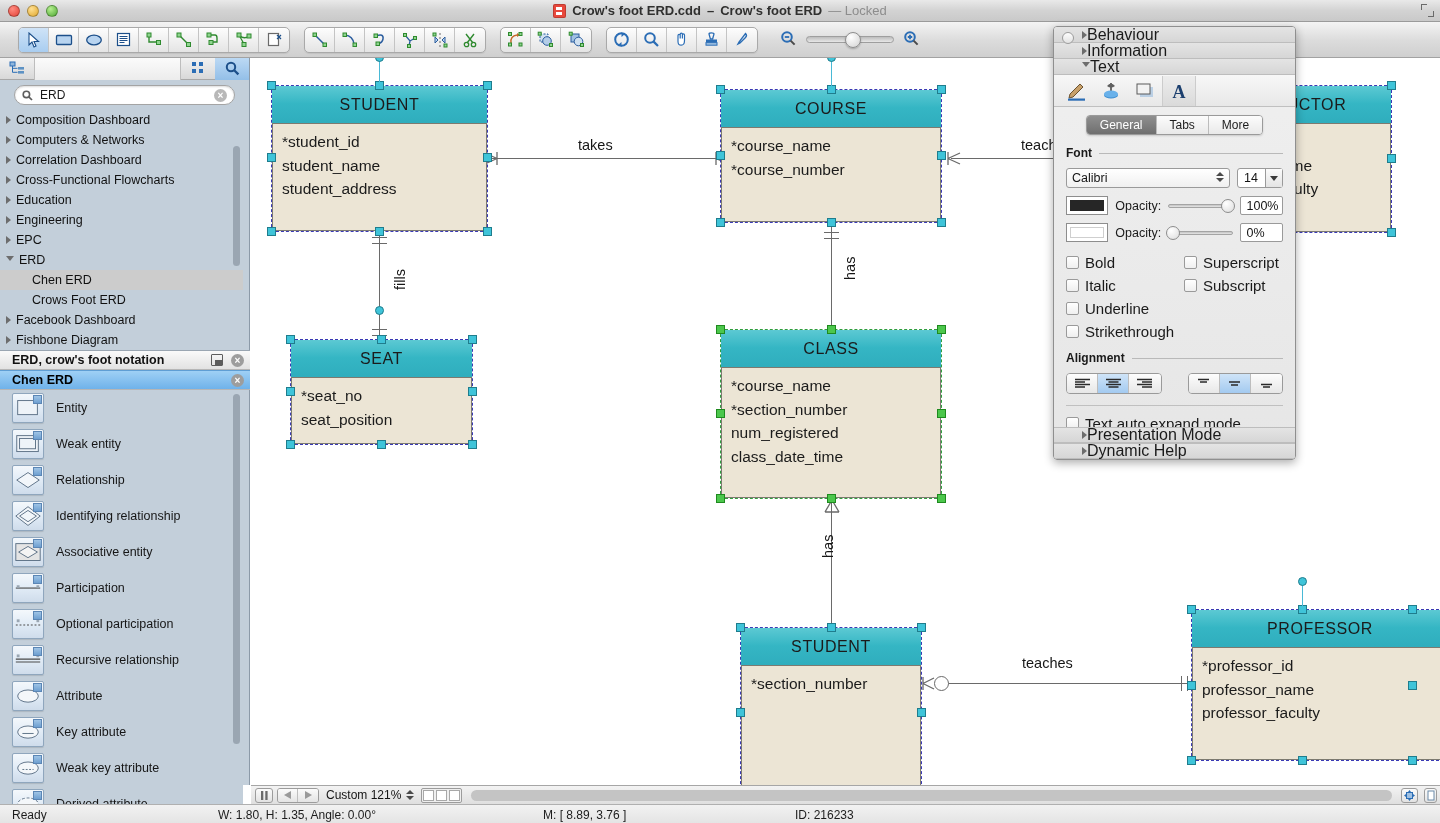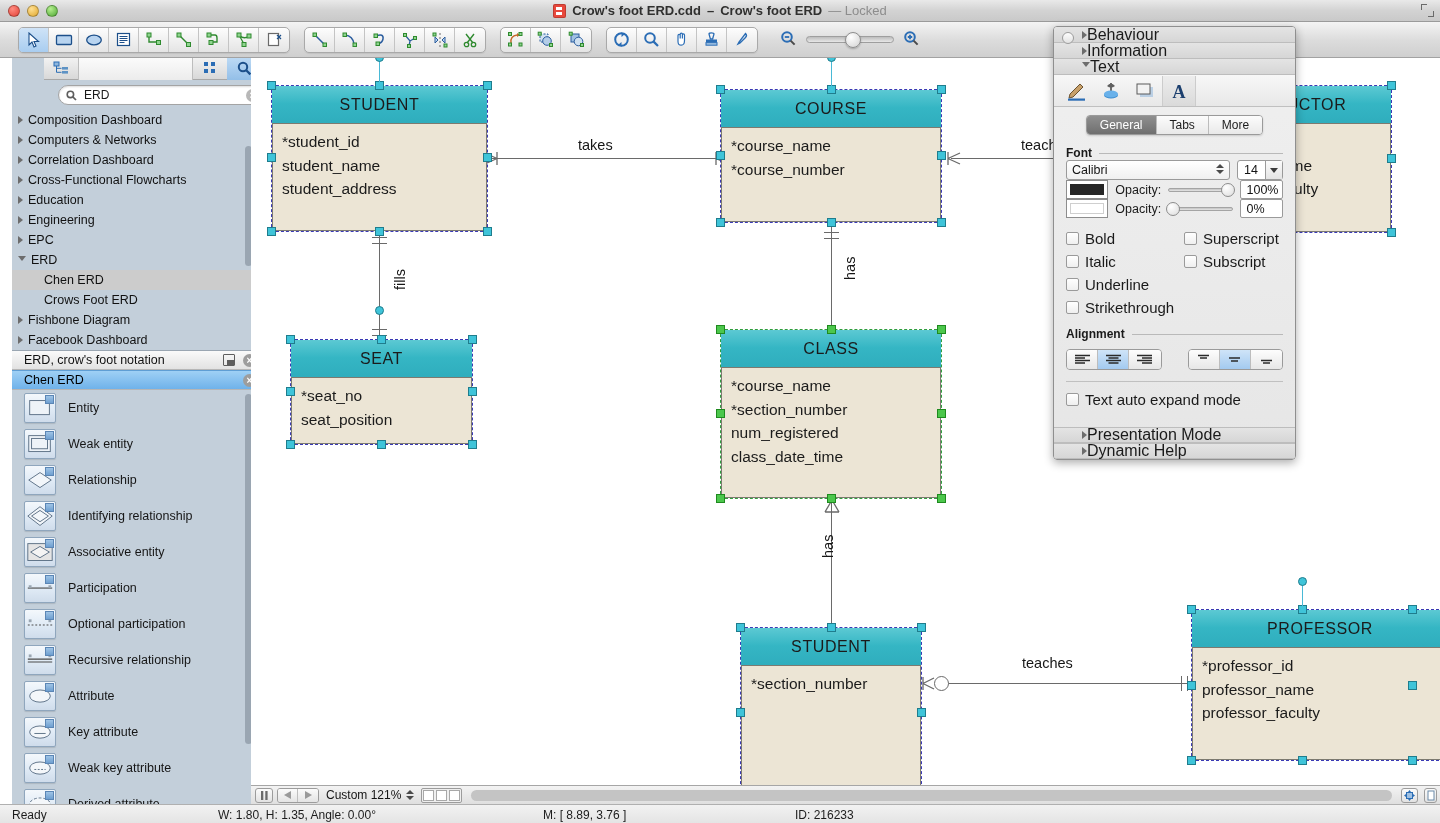--- a/index.html
+++ b/index.html
@@ -66,22 +66,22 @@
   .tbtn svg { display: block; }
   .zoomwrap { display: flex; align-items: center; gap: 9px; margin-left: 8px; }
   .zslider { width: 88px; height: 7px; border-radius: 4px;
     background: linear-gradient(to bottom, #bdbdbd, #e7e7e7); border: 1px solid #9e9e9e; position: relative; }
   .zknob { position: absolute; left: 38px; top: -5px; width: 16px; height: 16px; border-radius: 50%;
     background: radial-gradient(circle at 35% 30%, #ffffff, #d2d2d2); border: 1px solid #8d8d8d;
     box-shadow: 0 1px 2px rgba(0,0,0,.25); }
 
   
   .leftpanel {
-    position: absolute; left: 12px; top: 58px; width: 250px; height: 727px;
-    background: #c3cfda; border-right: 1px solid #8c9aa8; padding-left: 32px;
+    position: absolute; left: 0; top: 58px; width: 250px; height: 727px;
+    background: #c3cfda; border-right: 1px solid #8c9aa8;
   }
   .lp-header {
     height: 22px; background: linear-gradient(to bottom, #f2f2f2, #d8d8d8);
     border-bottom: 1px solid #a8a8a8; display: flex; align-items: center;
   }
   .lp-hbtn { width: 34px; height: 22px; display: flex; align-items: center; justify-content: center; }
   .lp-hbtn.sel { background: linear-gradient(to bottom, #bcd9f4, #93bfe8); }
   .lp-hfill { flex: 1; background: linear-gradient(to bottom, #fbfbfb, #ececec); height: 22px; border-left: 1px solid #bdbdbd; border-right: 1px solid #bdbdbd; }
   .searchrow { height: 30px; background: #c3cfda; display: flex; align-items: center; padding: 0 14px; }
   .searchbox {
@@ -110,21 +110,21 @@
 
   .lib-bar {
     position: absolute; left: 0; top: 292px; width: 250px; height: 20px;
     background: linear-gradient(to bottom, #fafafa, #e2e2e2); border-top: 1px solid #9aa6b2; border-bottom: 1px solid #b6b6b6;
     display: flex; align-items: center; padding: 0 6px; font-size: 12.5px; color: #111;
   }
   .lib-bar.sel {
     background: linear-gradient(to bottom, #9fd0f5, #6fb2ea); color: #000;
     top: 312px; border-top: 1px solid #5f9ed4;
   }
-  .lib-bar .nm { flex: 1; padding-left: 6px; }
+  .lib-bar .nm { flex: 1; padding-left: 6px; font-weight: bold; }
   .ic-save { width: 12px; height: 12px; border: 1.3px solid #5d5d5d; border-radius: 1px; position: relative; margin-right: 8px; }
   .ic-save::after { content:""; position:absolute; left:2.5px; top:5px; width:7px; height:5px; background:#5d5d5d; }
   .ic-close { width: 13px; height: 13px; border-radius: 50%; background: #9d9d9d; color: #fff; font-size: 10px; line-height: 13px; text-align: center; font-weight: bold; }
 
   .shapes { position: absolute; left: 0; top: 332px; width: 243px; height: 453px; overflow: hidden; background: #c3cfda; }
   .shape-row { height: 36px; display: flex; align-items: center; gap: 12px; padding-left: 12px; }
   .shape-ic {
     width: 32px; height: 30px; border: 1px solid #8fa6bd; border-radius: 2px;
     background: linear-gradient(to bottom, #f4f8fc 0%, #dfeaf5 55%, #cfdceb 100%);
     position: relative; box-shadow: 0 1px 1px rgba(0,0,0,.12);
@@ -201,21 +201,21 @@
     box-shadow: 0 1px 2px rgba(0,0,0,.15);
   }
   .pr-tab {
     padding: 0 13px; display: flex; align-items: center; font-size: 12px; color: #1c1c1c;
     background: linear-gradient(to bottom, #fcfcfc, #e9e9e9); border-right: 1px solid #bcbcbc;
   }
   .pr-tab:last-child { border-right: none; }
   .pr-tab.active { background: linear-gradient(to bottom, #8f8f8f, #6f6f6f); color: #fff; }
   .pr-grouplbl { font-size: 12px; font-weight: bold; color: #1a1a1a; display: flex; align-items: center; gap: 7px; margin: 11px 12px 0 12px; }
   .pr-grouplbl .rule { flex: 1; height: 1px; background: #b9b9b9; }
-  .pr-row { display: flex; align-items: center; gap: 7px; margin: 0 12px 0 12px; }
+  .pr-row { display: flex; align-items: center; gap: 7px; margin: 8px 12px 0 12px; }
   .pr-select {
     flex: 1; height: 20px; border: 1px solid #9a9a9a; border-radius: 3px; background: linear-gradient(to bottom, #ffffff, #f0f0f0);
     display: flex; align-items: center; padding: 0 5px; font-size: 12.5px; color: #141414; position: relative;
   }
   .stepper { position: absolute; right: 5px; top: 3px; display: flex; flex-direction: column; gap: 2px; }
   .stepper i { width: 0; height: 0; border-left: 4px solid transparent; border-right: 4px solid transparent; display: block; }
   .stepper i.up { border-bottom: 4px solid #4a4a4a; }
   .stepper i.dn { border-top: 4px solid #4a4a4a; }
   .pr-sizebox {
     width: 46px; height: 20px; border: 1px solid #9a9a9a; border-radius: 3px; background: #fff;
@@ -561,25 +561,25 @@
           <span>ERD</span>
         </div>
       <div class="tree-item child selected">
           <span>Chen ERD</span>
         </div>
       <div class="tree-item child">
           <span>Crows Foot ERD</span>
         </div>
       <div class="tree-item">
           <span class="tri"></span>
-          <span>Fishbone Diagram</span>
+          <span>Facebook Dashboard</span>
         </div>
       <div class="tree-item">
           <span class="tri"></span>
-          <span>Facebook Dashboard</span>
+          <span>Fishbone Diagram</span>
         </div>
     </div>
 
     <div class="lib-bar">
       <span class="nm">ERD, crow's foot notation</span>
       <span class="ic-save"></span>
       <span class="ic-close">×</span>
     </div>
     <div class="lib-bar sel">
       <span class="nm">Chen ERD</span>

